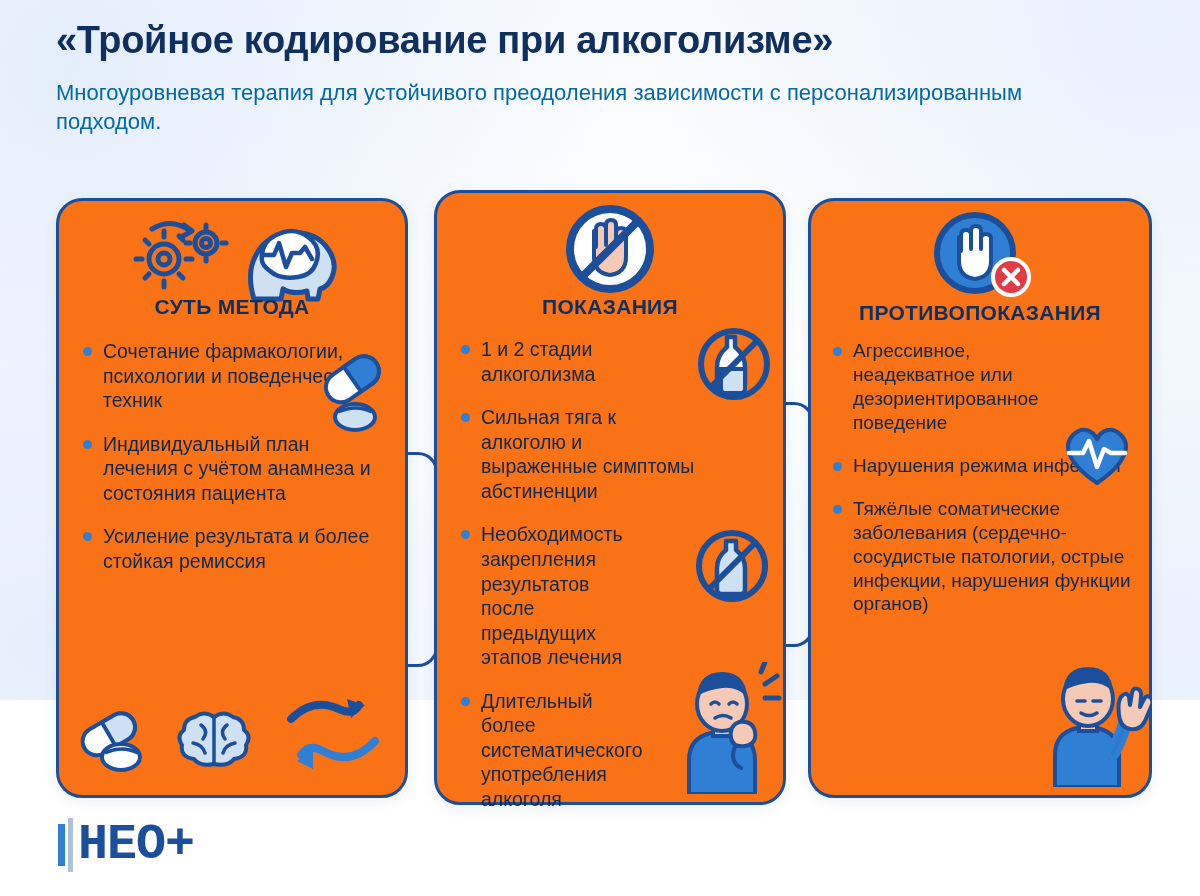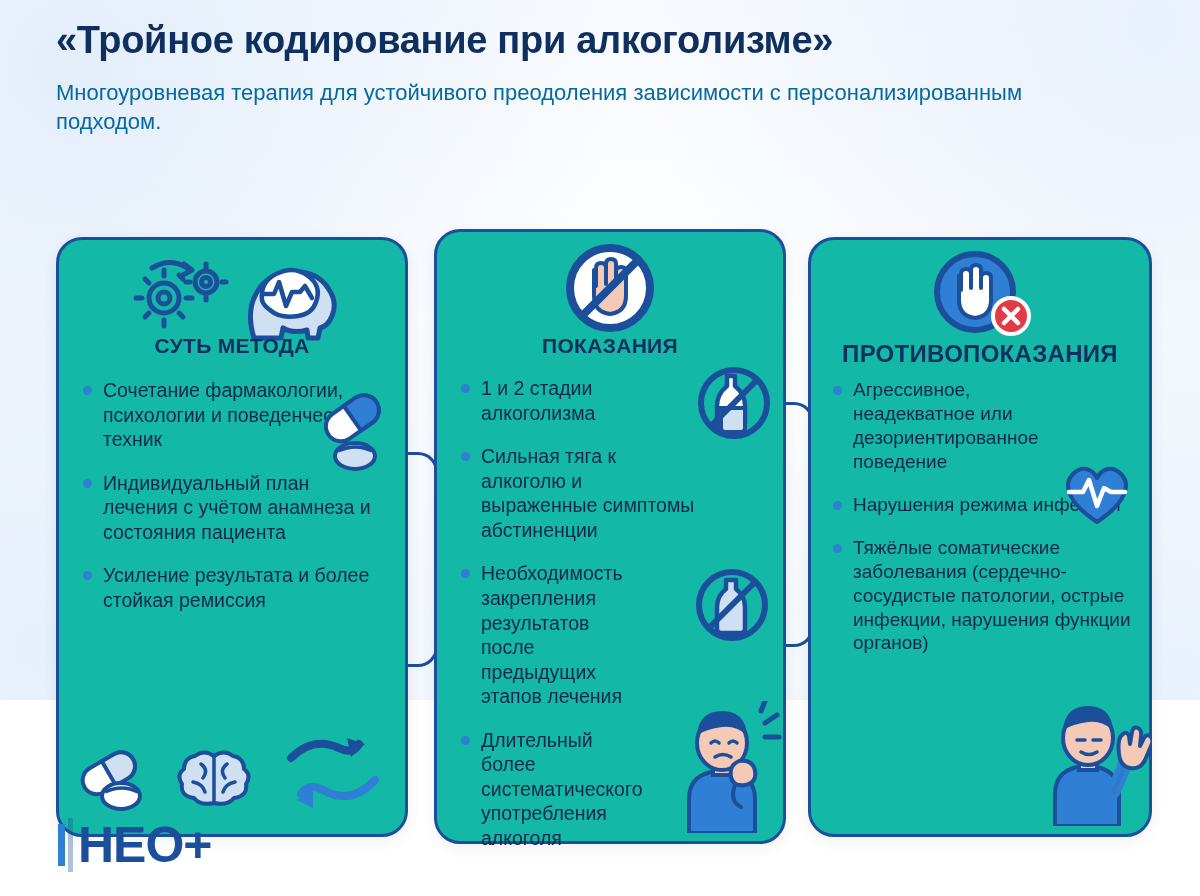--- a/index.html
+++ b/index.html
@@ -40,25 +40,24 @@
     line-height: 1.35;
     margin: 0;
     max-width: 1060px;
   }
 
   
   .cards { position: absolute; left: 56px; top: 190px; width: 1096px; height: 625px; }
 
   .card {
     position: absolute;
-    background: #14b8a6;
+    background: #f97316;
     border: 3px solid #1b4f9c;
     border-radius: 26px;
     box-shadow: 0 4px 14px rgba(20,60,120,0.08);
-    margin-top: 39px;
   }
   .card-1 { left: 0px;   top: 8px;  width: 352px; height: 600px; }
   .card-2 { left: 378px; top: 0px;  width: 352px; height: 615px; }
   .card-3 { left: 752px; top: 8px;  width: 344px; height: 600px; }
 
   
   .connector {
     position: absolute;
     border: 3px solid #1b4f9c;
     border-left: none;
@@ -80,21 +79,21 @@
   .card-3 .card-icon { left: 50%; transform: translateX(-50%); }
 
   .card-title {
     text-align: center;
     font-size: 21px;
     font-weight: bold;
     color: #0f2f5e;
     letter-spacing: 0.3px;
     margin-top: 2px;
   }
-  .card-3 .card-title { font-size: 24px; }
+  .card-3 .card-title { font-size: 21px; }
 
   ul.bullets {
     list-style: none;
     margin: 18px 0 0 0;
     padding: 0 18px 0 24px;
   }
   ul.bullets li {
     position: relative;
     padding-left: 20px;
     margin-bottom: 19px;
@@ -115,21 +114,21 @@
   
   .deco { position: absolute; }
 
   
   .logo {
     position: absolute;
     left: 58px; top: 818px;
     display: flex; align-items: center;
   }
   .logo-text {
-    font-family: Liberation Sans, sans-serif;
+    font-family: Liberation Mono, monospace;
     font-size: 50px;
     font-weight: bold;
     color: #1b4f9c;
     letter-spacing: -1px;
     line-height: 1;
   }
 </style>
 </head>
 <body>
 

